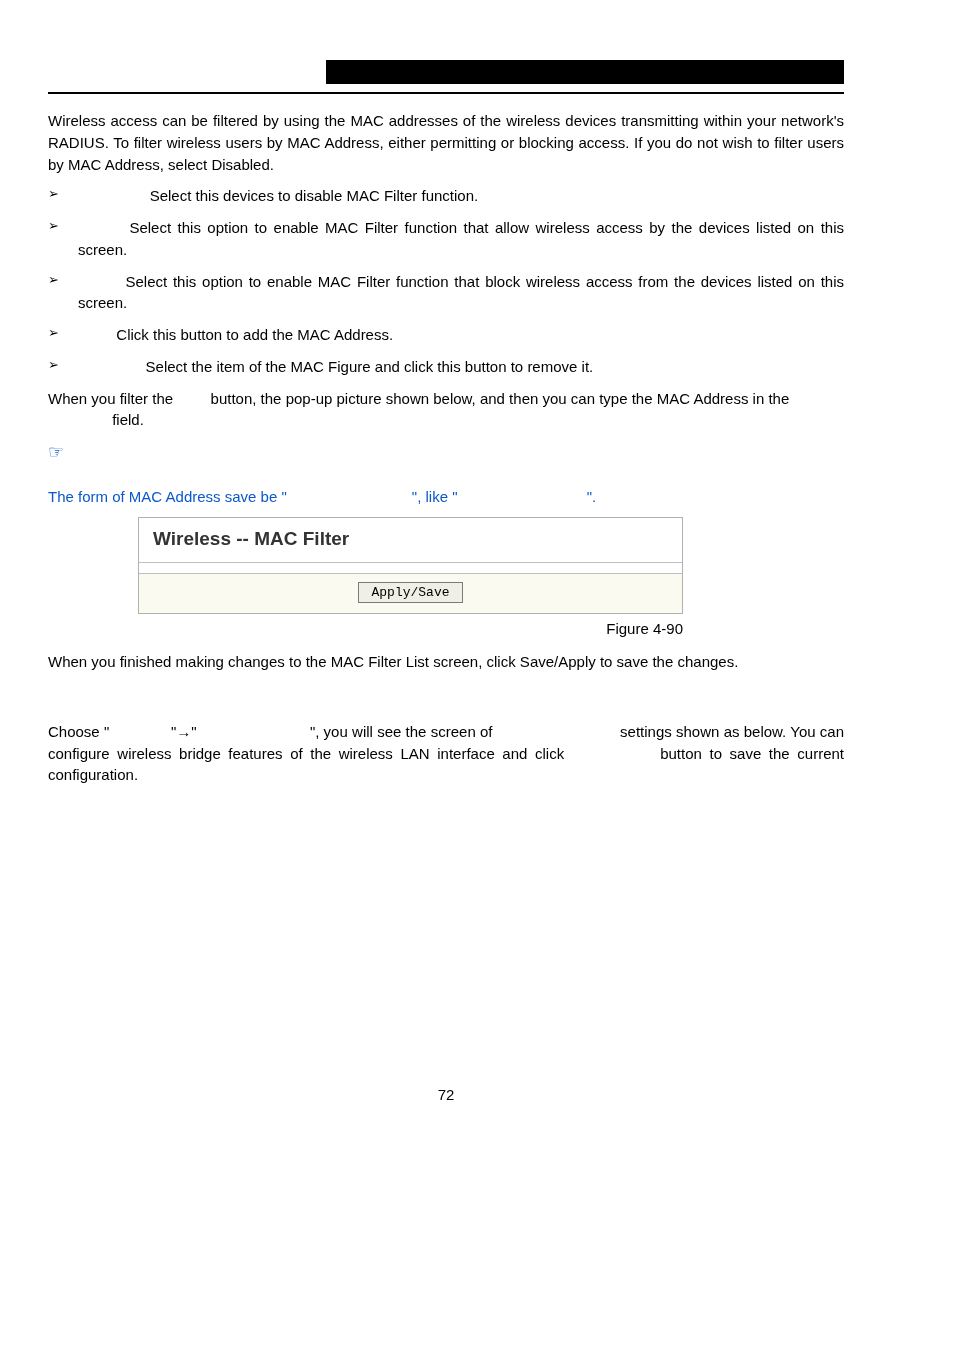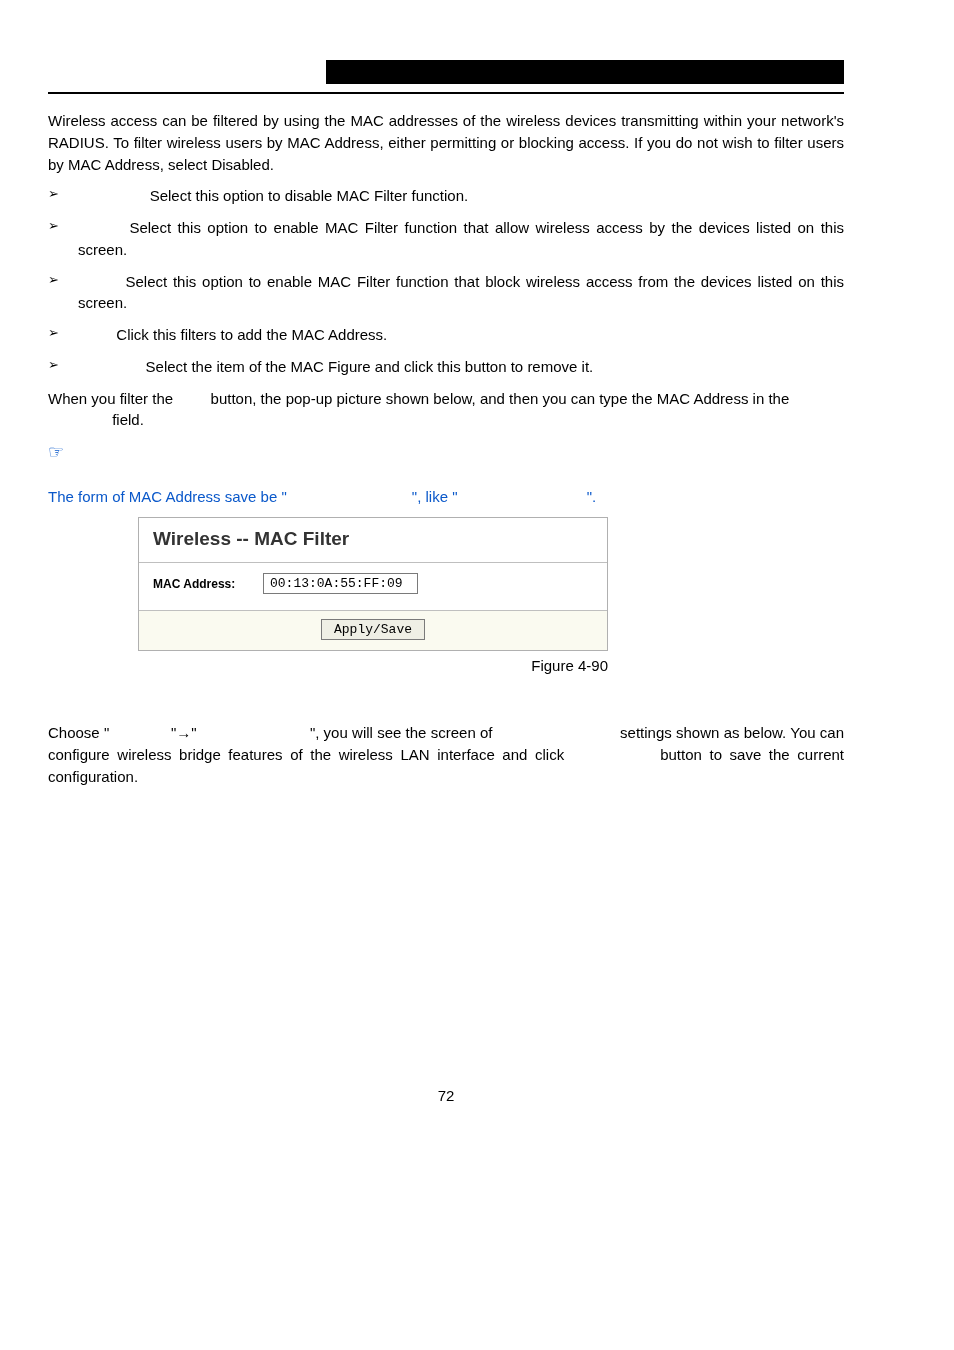--- a/index.html
+++ b/index.html
@@ -62,21 +62,21 @@
     font-size: 15px;
     margin-bottom: 6px;
   }
   .note-text {
     color: #0a58ca;
     font-size: 15px;
     margin-bottom: 12px;
   }
   .figure-wrap {
     margin: 6px 0 6px 90px;
-    width: 470px;
+    width: 545px;
   }
   .figure-box {
     border: 1px solid #b0b0b0;
   }
   .fig-header {
     padding: 10px 14px 6px 14px;
   }
   .fig-title {
     font-family: Arial, sans-serif;
     font-size: 19px;
@@ -162,39 +162,39 @@
 <div class="page">
   <div class="black-bar"></div>
   <hr class="hr">
 
   <p class="para">Wireless access can be filtered by using the MAC addresses of the wireless devices transmitting within your network's RADIUS. To filter wireless users by MAC Address, either permitting or blocking access. If you do not wish to filter users by MAC Address, select Disabled.</p>
 
   <div class="bullet-list">
     <div class="bullet">
       <span class="bullet-marker">➢</span>
       <span class="bullet-body">
-        <span class="bold" style="color:#fff">Disabled: </span><span>Select this option to disable MAC Filter function.</span>
+        <span class="bold" style="color:#fff">Disabled: </span><span>Select this devices to disable MAC Filter function.</span>
       </span>
     </div>
     <div class="bullet">
       <span class="bullet-marker">➢</span>
       <span class="bullet-body">
         <span class="bold" style="color:#fff">Allow: </span><span>Select this option to enable MAC Filter function that allow wireless access by the devices listed on this screen.</span>
       </span>
     </div>
     <div class="bullet">
       <span class="bullet-marker">➢</span>
       <span class="bullet-body">
         <span class="bold" style="color:#fff">Deny: </span><span>Select this option to enable MAC Filter function that block wireless access from the devices listed on this screen.</span>
       </span>
     </div>
     <div class="bullet">
       <span class="bullet-marker">➢</span>
       <span class="bullet-body">
-        <span class="bold" style="color:#fff">Add: </span><span>Click this filters to add the MAC Address.</span>
+        <span class="bold" style="color:#fff">Add: </span><span>Click this button to add the MAC Address.</span>
       </span>
     </div>
     <div class="bullet">
       <span class="bullet-marker">➢</span>
       <span class="bullet-body">
         <span class="bold" style="color:#fff">Remove: </span><span>Select the item of the MAC Figure and click this button to remove it.</span>
       </span>
     </div>
   </div>
 
@@ -207,32 +207,29 @@
   <div class="note-text">
     <span>The form of MAC Address save be "</span><span class="bold" style="color:#fff">xx:xx:xx:xx:xx:xx</span><span>", like "</span><span class="bold" style="color:#fff">00:13:0A:55:FF:09</span><span>".</span>
   </div>
 
   <div class="figure-wrap">
     <div class="figure-box">
       <div class="fig-header">
         <div class="fig-title">Wireless -- MAC Filter</div>
       </div>
       <hr class="fig-rule">
-      <div class="fig-form-row">
-        <span class="fig-label">MAC Address:</span>
-        <input class="fig-input" type="text" value="00:13:0A:55:FF:09" style="">
-      </div>
       <hr class="fig-sep">
       <div class="fig-btn-row">
         <button class="fig-btn">Apply/Save</button>
       </div>
     </div>
     <div class="fig-caption">Figure 4-90</div>
   </div>
 
+  <p class="para">When you finished making changes to the MAC Filter List screen, click Save/Apply to save the changes.</p>
 
   <div class="section-head">4.5.4  Wireless Bridge</div>
 
   <p class="para">
     <span>Choose "</span><span class="bold" style="color:#fff">Wireless</span><span>"</span><span class="arrow">→</span><span>"</span><span class="bold" style="color:#fff">Wireless Bridge</span><span>", you will see the screen of </span><span class="bold" style="color:#fff">Wireless--Bridge</span><span> settings shown as below. You can configure wireless bridge features of the wireless LAN interface and click </span><span class="bold" style="color:#fff">Apply/Save</span><span> button to save the current configuration.</span>
   </p>
 
   <div class="page-number">72</div>
 </div>
 

